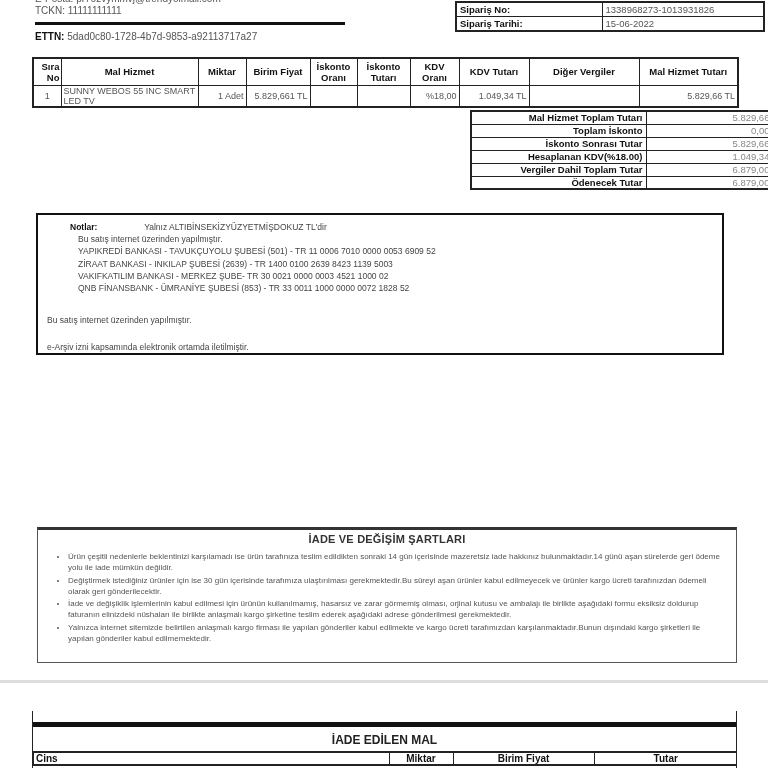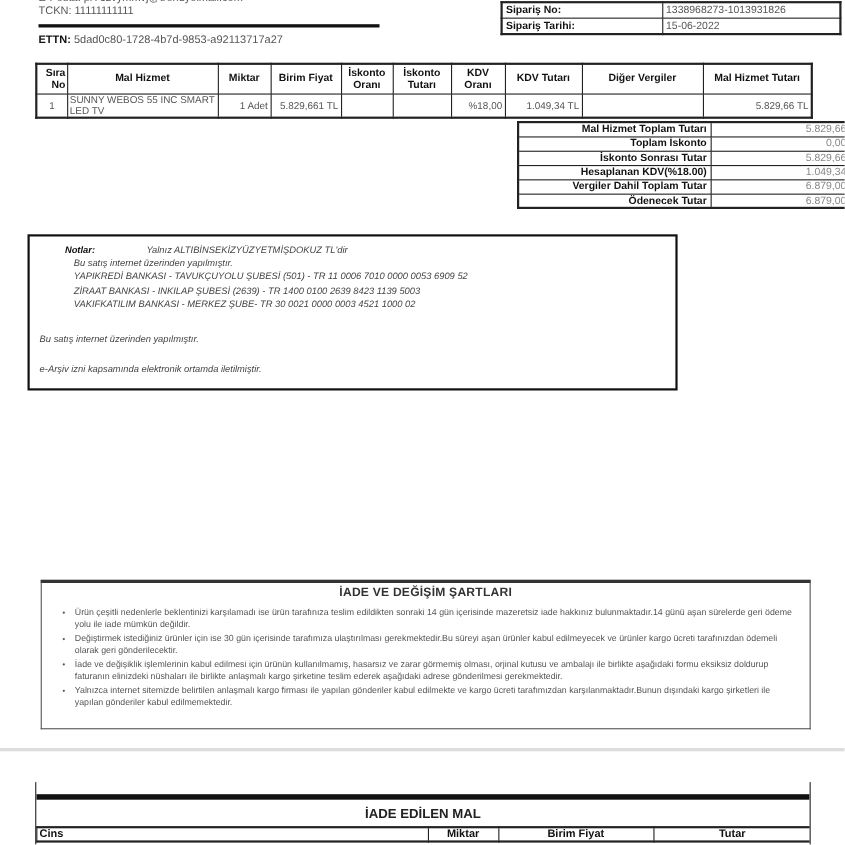--- a/index.html
+++ b/index.html
@@ -32,21 +32,21 @@
   .c-dv{width:110px;} .c-mt{width:99px;}
   .td-c{text-align:center;} .td-r{text-align:right;} .td-l{text-align:left;}
 
   
   .summary-table { position:absolute; left:470px; top:110px; width:318px; border:2px solid #222; table-layout:fixed; }
   .summary-table td { border:1px solid #222; font-size:9.5px; height:13px; padding:0 3px; text-align:right; white-space:nowrap; overflow:hidden; }
   .summary-table td.lbl { font-weight:bold; color:#111; width:175px; }
   .summary-table td.val { color:#888; }
 
   
-  .notes-box { position:absolute; left:25px; top:213px; width:591px; height:142px; border:2px solid #111; font-size:8.5px; color:#444;font-style:italic; }
+  .notes-box { position:absolute; left:36px; top:213px; width:688px; height:142px; border:2px solid #111; font-size:8.5px; color:#444; }
   .notes-head { margin:7px 0 0 32px; }
   .notes-head b { color:#111; display:inline-block; width:72px; }
   .notes-lines { margin:1px 0 0 40px; line-height:12.3px; }
   .notes-foot1 { margin:21px 0 0 9px; }
   .notes-foot2 { margin:17px 0 0 9px; }
 
   
   .terms-box { position:absolute; left:37px; top:527px; width:700px; height:136px;
     border:1px solid #555; border-top:3px solid #333; }
   .terms-title { text-align:center; font-weight:bold; font-size:11px; color:#333; margin-top:3px; letter-spacing:0.2px; }
@@ -154,20 +154,21 @@
   <div class="notes-box">
     <div class="notes-head">
       <b>Notlar:</b>
       <span>Yalnız ALTIBİNSEKİZYÜZYETMİŞDOKUZ TL'dir</span>
     </div>
     <div class="notes-lines">
       <div>Bu satış internet üzerinden yapılmıştır.</div>
       <div>YAPIKREDİ BANKASI - TAVUKÇUYOLU ŞUBESİ (501) - TR 11 0006 7010 0000 0053 6909 52</div>
       <div>ZİRAAT BANKASI - INKILAP ŞUBESİ (2639) - TR 1400 0100 2639 8423 1139 5003</div>
       <div>VAKIFKATILIM BANKASI - MERKEZ ŞUBE- TR 30 0021 0000 0003 4521 1000 02</div>
+      <div>QNB FİNANSBANK - ÜMRANİYE ŞUBESİ (853) - TR 33 0011 1000 0000 0072 1828 52</div>
     </div>
     <div class="notes-foot1">Bu satış internet üzerinden yapılmıştır.</div>
     <div class="notes-foot2">e-Arşiv izni kapsamında elektronik ortamda iletilmiştir.</div>
   </div>
 
   <div class="terms-box">
     <div class="terms-title">İADE VE DEĞİŞİM ŞARTLARI</div>
     <ul class="terms-list">
       <li>Ürün çeşitli nedenlerle beklentinizi karşılamadı ise ürün tarafınıza teslim edildikten sonraki 14 gün içerisinde mazeretsiz iade hakkınız bulunmaktadır.14 günü aşan sürelerde geri ödeme yolu ile iade mümkün değildir.</li>
       <li>Değiştirmek istediğiniz ürünler için ise 30 gün içerisinde tarafımıza ulaştırılması gerekmektedir.Bu süreyi aşan ürünler kabul edilmeyecek ve ürünler kargo ücreti tarafınızdan ödemeli olarak geri gönderilecektir.</li>

